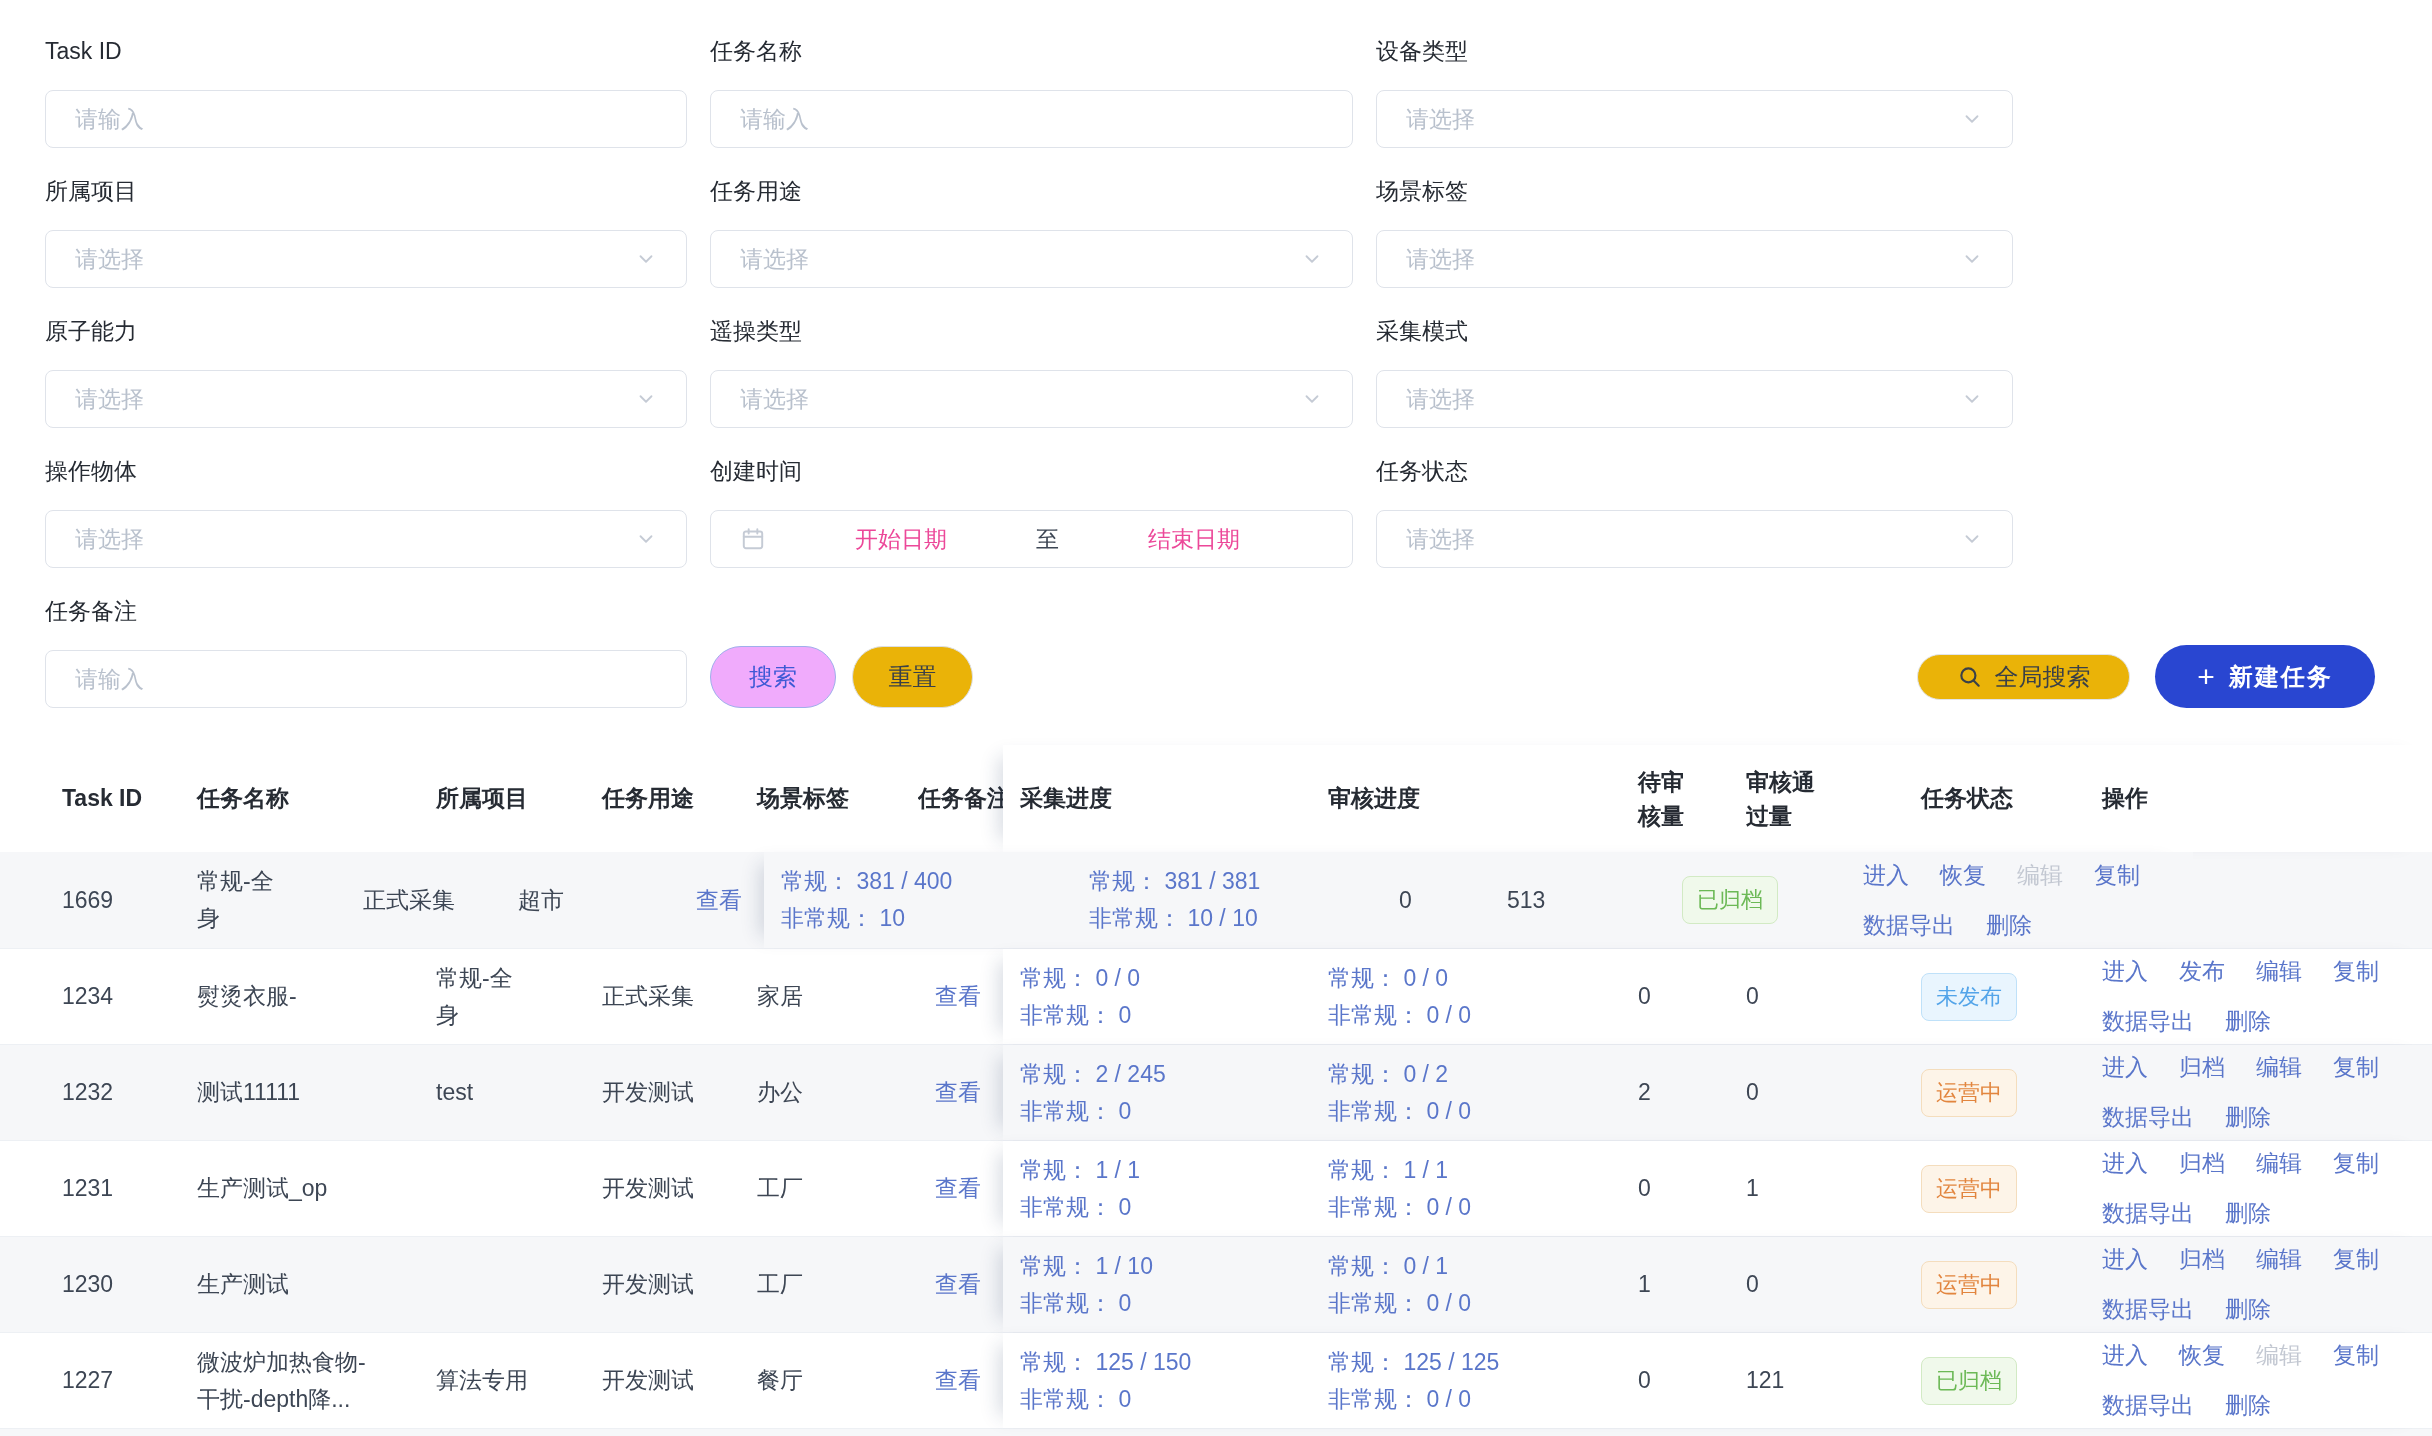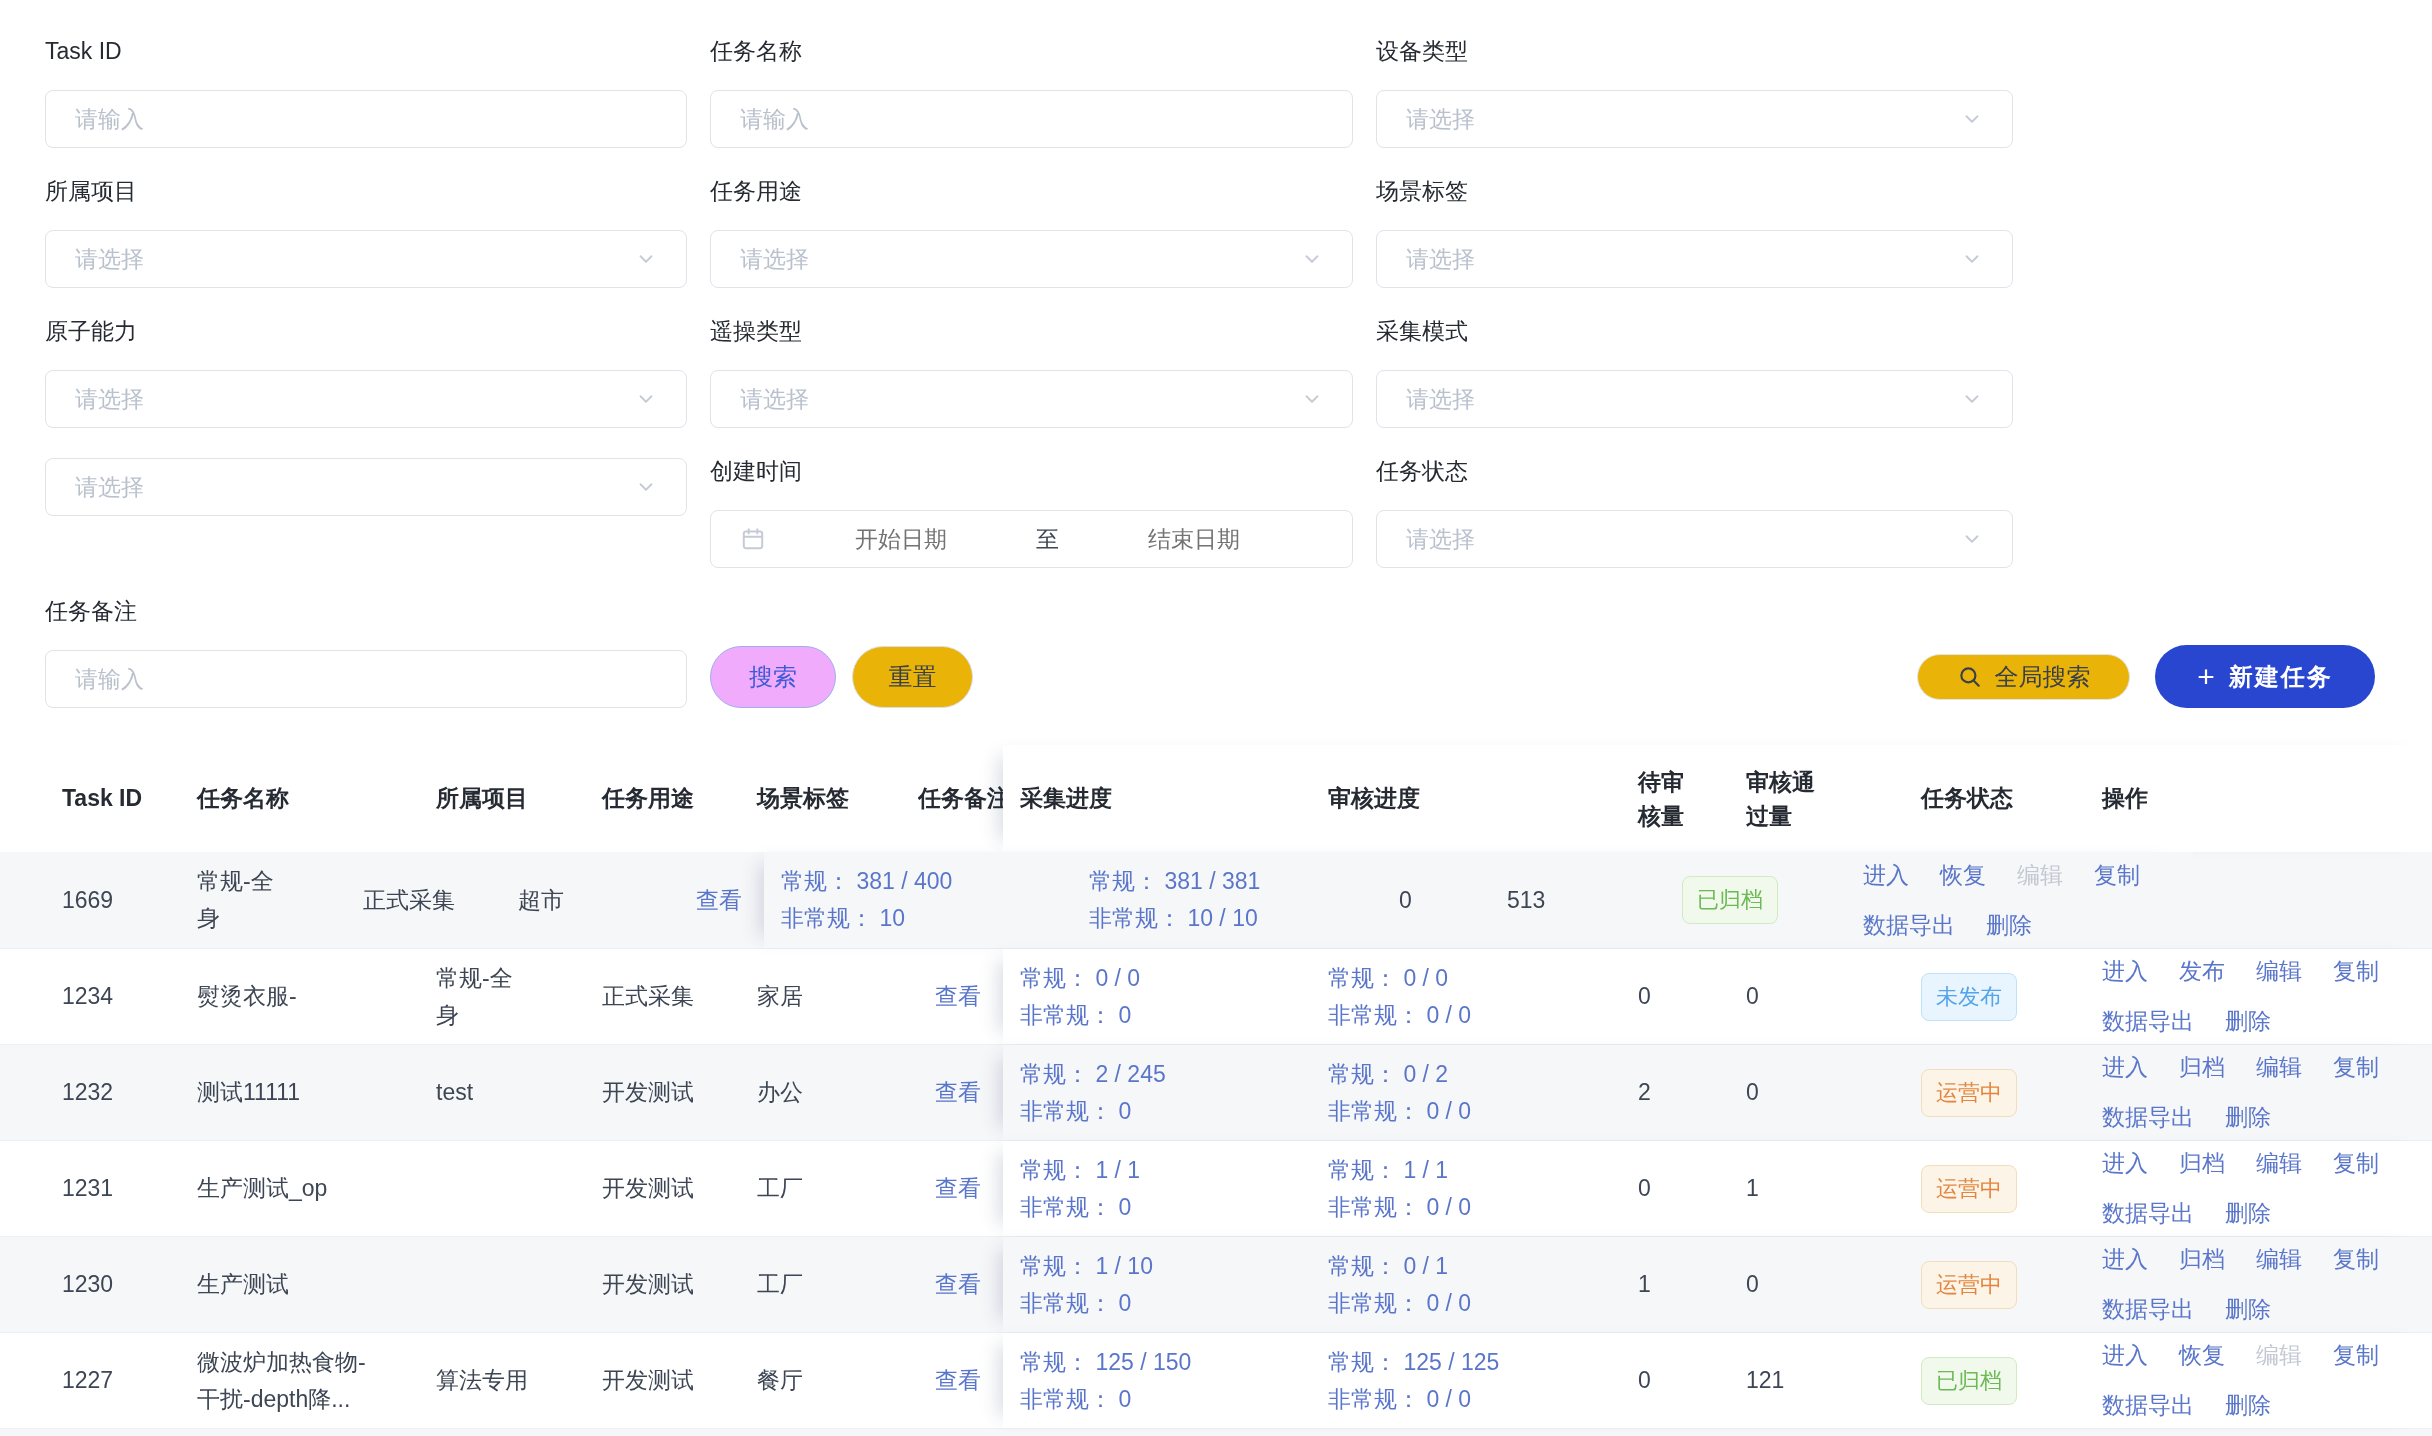--- a/index.html
+++ b/index.html
@@ -39,21 +39,21 @@
     align-items: center;
     padding: 0 29px;
     font-size: 23px;
     color: #b9c1cd;
   }
   input.control::placeholder { color: #b9c1cd; font-size: 23px; }
   input.control { outline: none; color: #3d4654; }
   .control .ph { color: #b9c1cd; }
   .control .chev { margin-left: auto; display: flex; }
   .date-control .sep { color: #3d4654; padding: 0 6px; }
-  .date-control .dph { flex: 1; text-align: center; color: #737373; }
+  .date-control .dph { flex: 1; text-align: center; color: #ec4899; }
   .date-control .cal { display: flex; margin-right: 6px; }
 
   .filter-bottom {
     margin: 30px 45px 0 45px;
     display: flex;
     align-items: flex-end;
   }
   .remark-wrap { width: 642px; }
   .btn-group { display: flex; gap: 16px; margin-left: 23px; }
   .btn {
@@ -264,20 +264,21 @@
       <span class="ph">请选择</span>
       <span class="chev">
         <svg width="22" height="22" viewBox="0 0 24 24">
             <path d="M6 9l6 6 6-6" fill="none" stroke="#c5cbd5" stroke-width="2" stroke-linecap="round" stroke-linejoin="round"></path>
           </svg>
       </span>
     </div>
   </div>
 
   <div class="field">
+    <span class="flabel">操作物体</span>
     <div class="control">
       <span class="ph">请选择</span>
       <span class="chev">
         <svg width="22" height="22" viewBox="0 0 24 24">
             <path d="M6 9l6 6 6-6" fill="none" stroke="#c5cbd5" stroke-width="2" stroke-linecap="round" stroke-linejoin="round"></path>
           </svg>
       </span>
     </div>
   </div>
 

